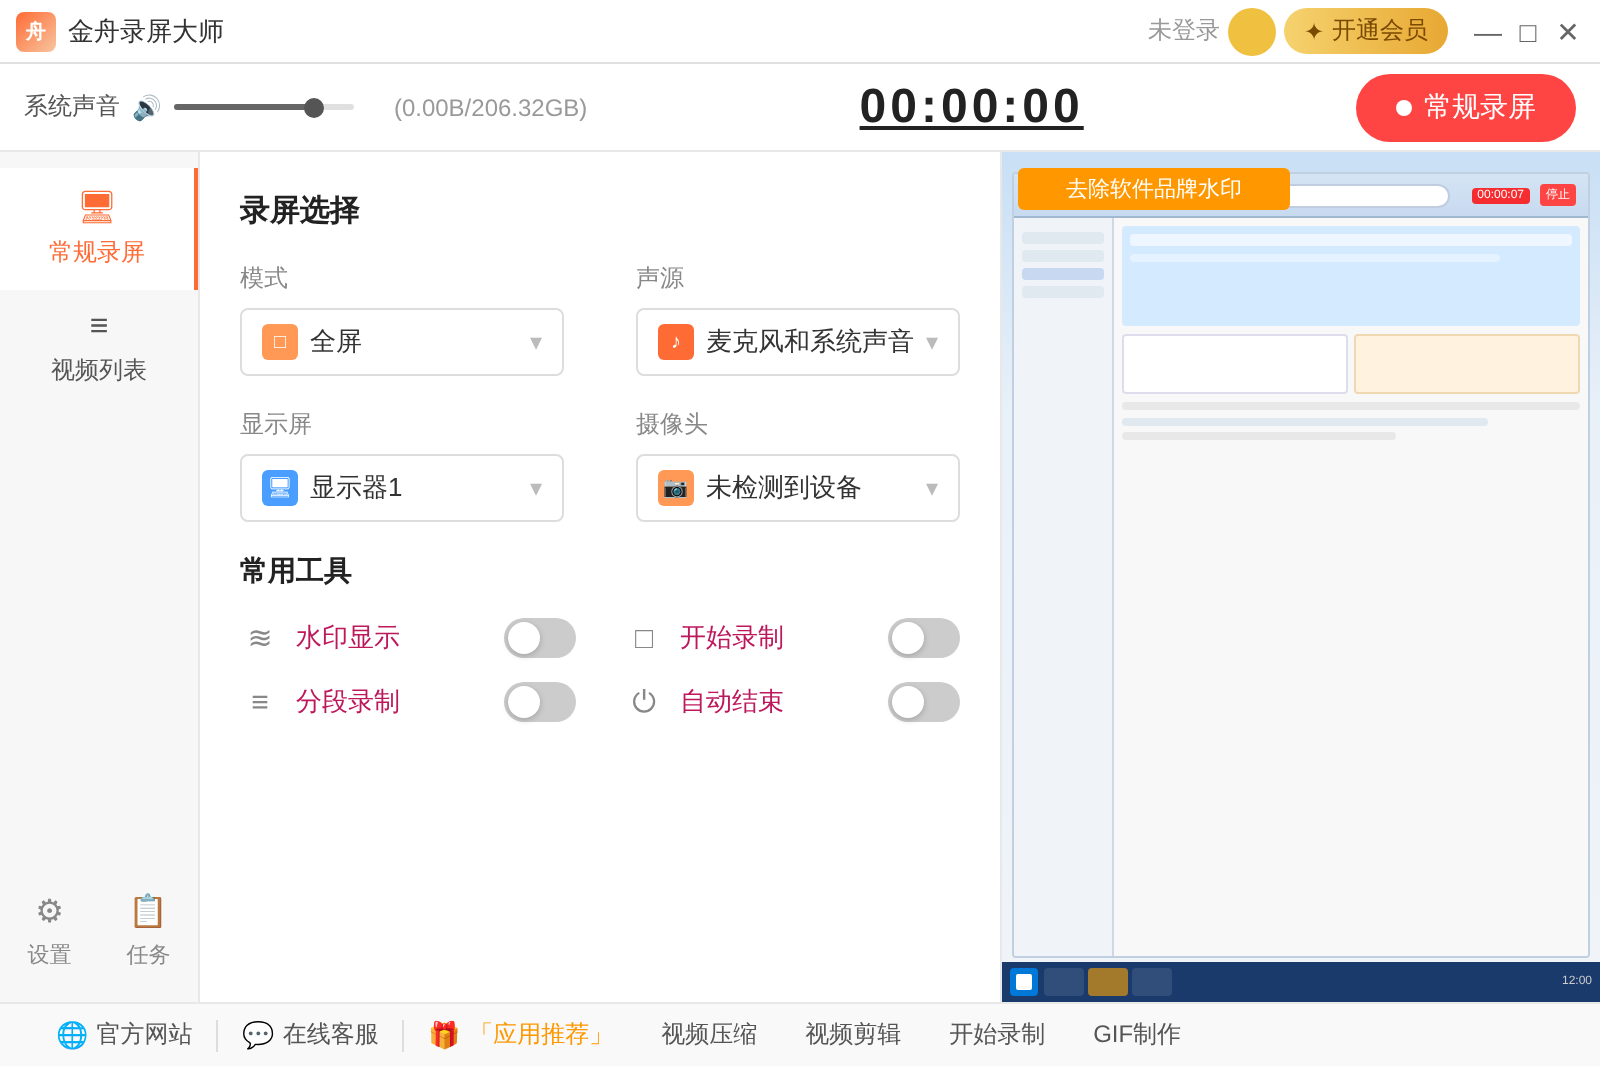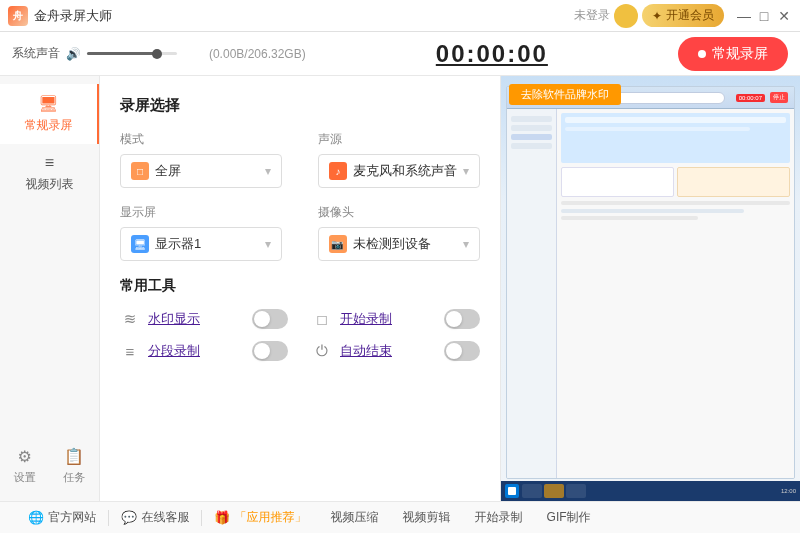--- a/index.html
+++ b/index.html
@@ -124,21 +124,21 @@
       height: 10px;
       background: #555;
       border-radius: 50%;
       position: absolute;
       top: -3.5px;
       cursor: pointer;
     }
     .storage-info {
       font-size: 12px;
       color: #999;
-      margin-left: 24px;
+      margin-left: 12px;
     }
     .timer {
       font-size: 24px;
       font-weight: bold;
       color: #222;
       letter-spacing: 2px;
       flex: 1;
       text-align: center;
       text-decoration: underline;
     }
@@ -299,23 +299,22 @@
       gap: 8px;
     }
     .tool-icon {
       font-size: 15px;
       color: #888;
       width: 20px;
       text-align: center;
     }
     .tool-label {
       font-size: 13px;
-      color: #4c1d95;
+      color: #be185d;
       flex: 1;
-      text-decoration: underline;
     }
     .toggle {
       width: 36px;
       height: 20px;
       border-radius: 10px;
       background: #ccc;
       position: relative;
       cursor: pointer;
       transition: background 0.2s;
     }
@@ -339,21 +338,21 @@
       position: relative;
       overflow: hidden;
     }
     .watermark-badge {
       position: absolute;
       top: 8px;
       left: 8px;
       background: #ff9800;
       color: white;
       font-size: 11px;
-      padding: 3px 12px;
+      padding: 3px 24px;
       border-radius: 3px;
       z-index: 10;
     }
     .preview-screenshot {
       width: 100%;
       height: 100%;
       background: #e8e8e8;
       position: relative;
       overflow: hidden;
     }

